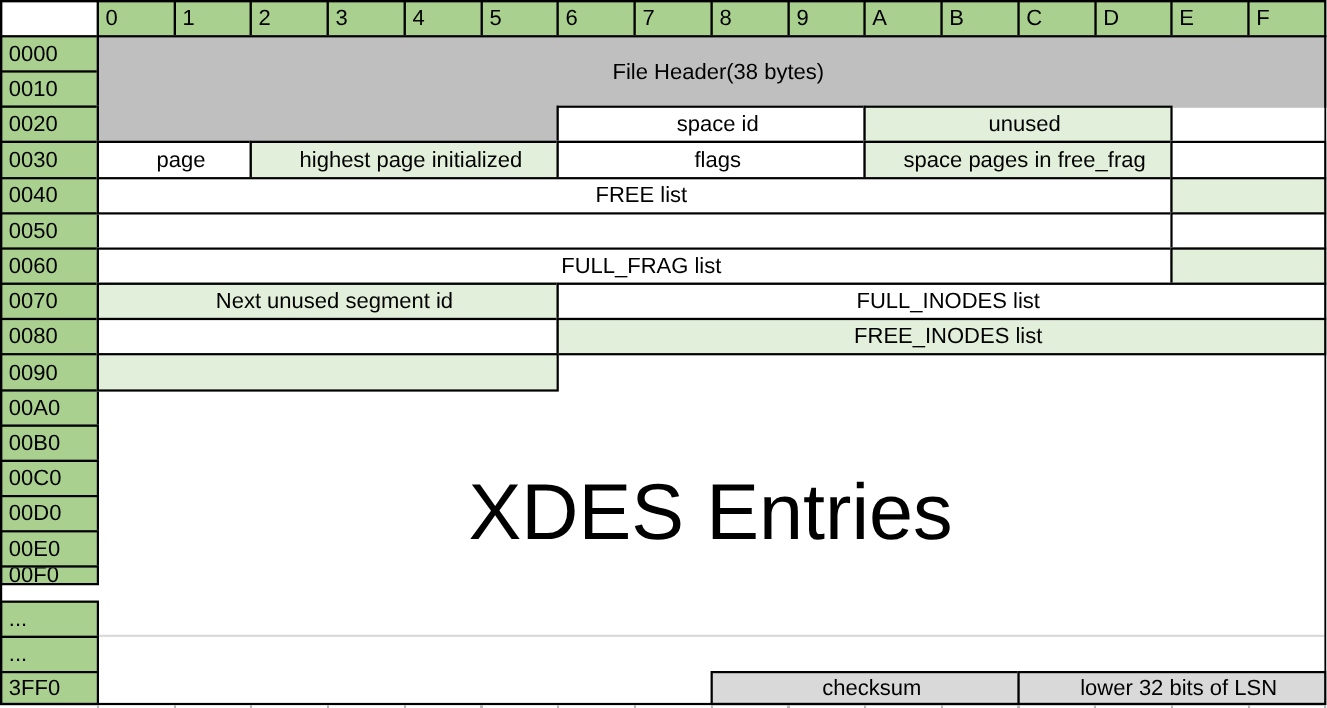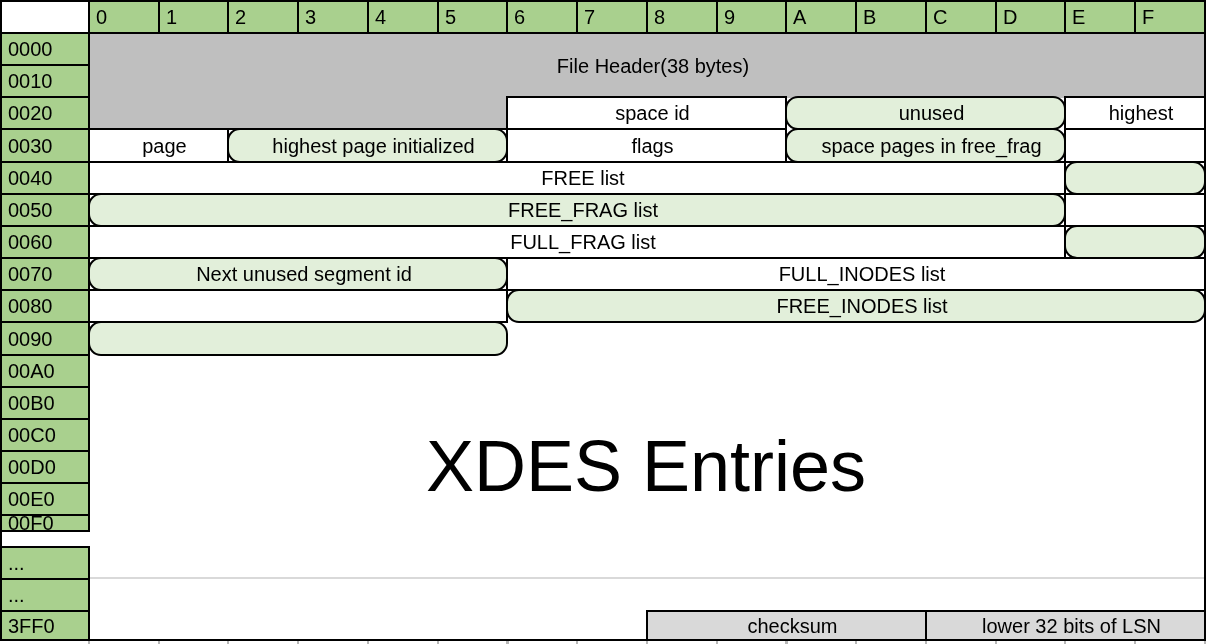--- a/index.html
+++ b/index.html
@@ -7,21 +7,21 @@
     position:relative;width:1206px;height:644px;overflow:hidden;
     font-family:"Liberation Sans","DejaVu Sans",sans-serif;color:#000;background:#fff;
   }
   .cell{
     position:absolute;box-sizing:border-box;border:2px solid #000;
     display:flex;align-items:center;justify-content:center;
     font-size:20px;line-height:1;white-space:nowrap;background:#fff;overflow:hidden;padding-left:12px;
   }
   .hleft{justify-content:flex-start;padding-left:6px;}
   .green{background:#a9d08e;}
-  .lgreen{background:#e2efda;border-radius:13px;}
+  .lgreen{background:#e2efda;}
   .hgray{background:#bfbfbf;}
   .dgray{background:#d9d9d9;}
   .nb-bottom{border-bottom:none;}
   .nb-top{border-top:none;}
   .outer-border{
     position:absolute;left:0;top:0;width:1206px;height:641px;
     box-sizing:border-box;border:2px solid #000;pointer-events:none;background:transparent;
   }
   .xdes{
     position:absolute;left:88px;top:354px;width:1116px;height:224px;
@@ -76,32 +76,30 @@
   <div class="cell green hleft" style="left:0;top:514px;width:90px;height:18px">00F0</div>
   <div class="cell green hleft" style="left:0;top:546px;width:90px;height:34px">...</div>
   <div class="cell green hleft" style="left:0;top:578px;width:90px;height:34px">...</div>
   <div class="cell green hleft" style="left:0;top:610px;width:90px;height:31px">3FF0</div>
 
   <div class="cell hgray nb-bottom" style="left:88px;top:32px;width:1118px;height:66px">File Header(38 bytes)</div>
   <div class="cell hgray nb-top" style="left:88px;top:96px;width:420px;height:34px"></div>
 
   <div class="cell" style="left:506px;top:96px;width:281px;height:34px">space id</div>
   <div class="cell lgreen" style="left:785px;top:96px;width:281px;height:34px">unused</div>
-  <div class="cell" style="left:1064px;top:96px;width:142px;height:34px">highest</div>
 
   <div class="cell" style="left:88px;top:128px;width:141px;height:35px">page</div>
   <div class="cell lgreen" style="left:227px;top:128px;width:281px;height:35px">highest page initialized</div>
   <div class="cell" style="left:506px;top:128px;width:281px;height:35px">flags</div>
   <div class="cell lgreen" style="left:785px;top:128px;width:281px;height:35px">space pages in free_frag</div>
   <div class="cell" style="left:1064px;top:128px;width:142px;height:35px"></div>
 
   <div class="cell" style="left:88px;top:161px;width:978px;height:34px">FREE list</div>
   <div class="cell lgreen" style="left:1064px;top:161px;width:142px;height:34px"></div>
 
-  <div class="cell lgreen" style="left:88px;top:193px;width:978px;height:34px">FREE_FRAG list</div>
   <div class="cell" style="left:1064px;top:193px;width:142px;height:34px"></div>
 
   <div class="cell" style="left:88px;top:225px;width:978px;height:34px">FULL_FRAG list</div>
   <div class="cell lgreen" style="left:1064px;top:225px;width:142px;height:34px"></div>
 
   <div class="cell lgreen" style="left:88px;top:257px;width:420px;height:34px">Next unused segment id</div>
   <div class="cell" style="left:506px;top:257px;width:700px;height:34px">FULL_INODES list</div>
 
   <div class="cell" style="left:88px;top:289px;width:420px;height:34px"></div>
   <div class="cell lgreen" style="left:506px;top:289px;width:700px;height:34px">FREE_INODES list</div>

